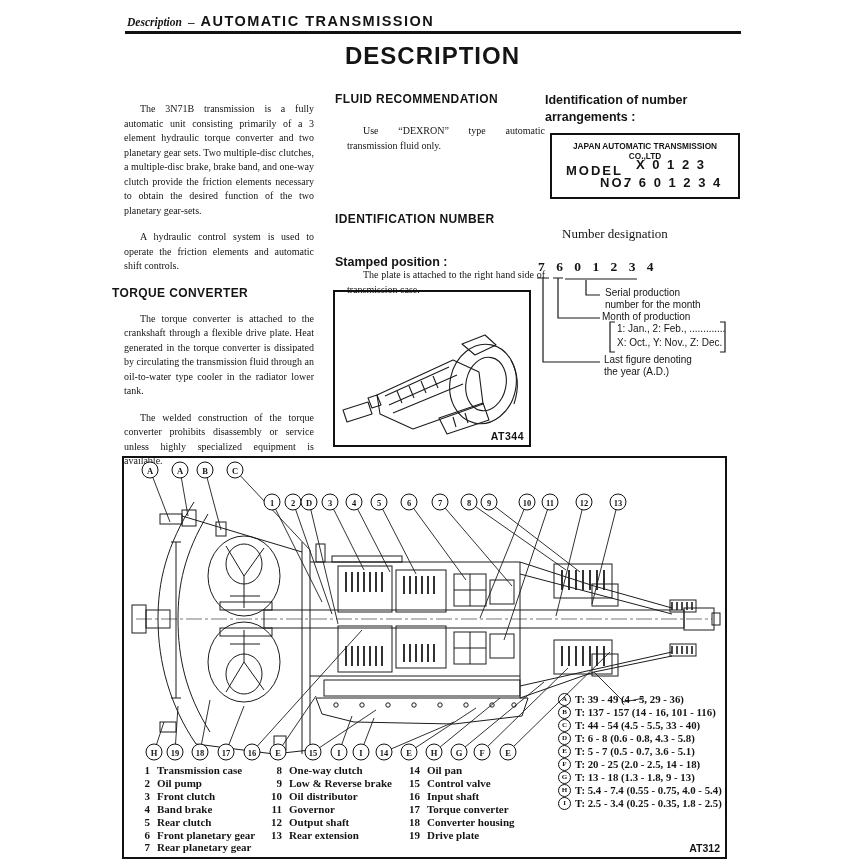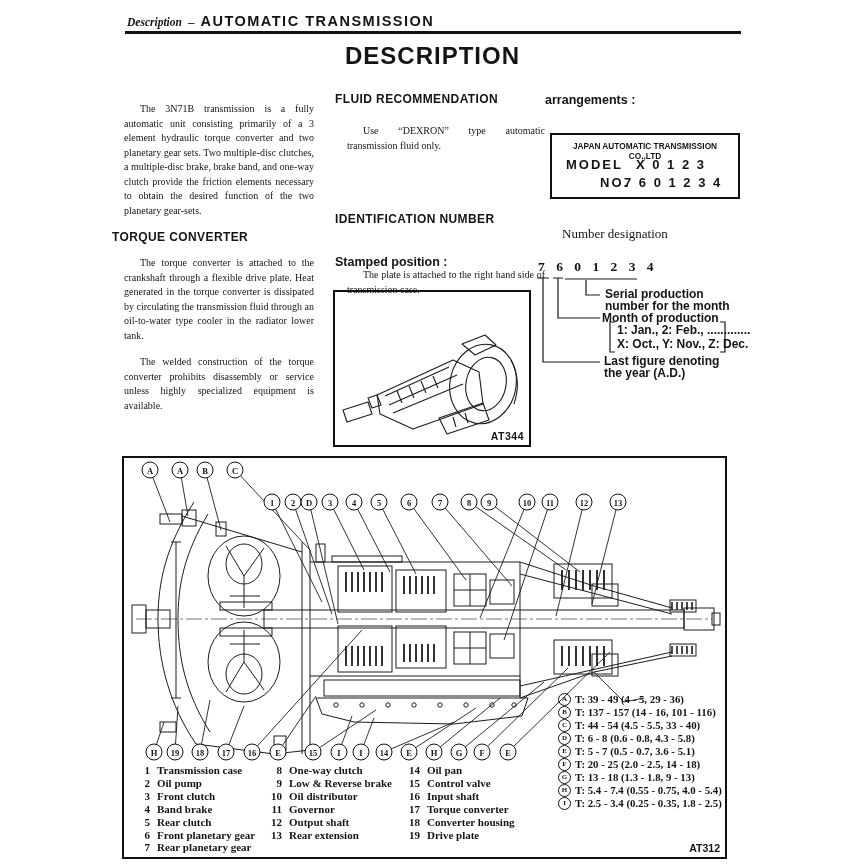--- a/index.html
+++ b/index.html
@@ -32,27 +32,27 @@
     font-weight:bold;font-size:10.5px;letter-spacing:.5px;}
   
   .ident-h{left:545px;top:92px;width:215px;font-family:"Liberation Sans",sans-serif;
     font-weight:bold;font-size:12.5px;line-height:17px;}
   .plate-box{left:550px;top:133px;width:186px;height:62px;border:2px solid #111;}
   .plate-co{position:absolute;left:0;top:6px;width:100%;text-align:center;
     font-family:"Liberation Sans",sans-serif;font-weight:bold;font-size:9px;
     transform:scaleX(.92);transform-origin:center;}
   .plate-line{position:absolute;font-family:"Liberation Sans",sans-serif;font-weight:bold;
     font-size:13px;letter-spacing:2px;white-space:nowrap;}
-  .plate-model-l{left:14px;top:22px;}
+  .plate-model-l{left:14px;top:28px;}
   .plate-model-v{left:84px;top:22px;}
   .plate-no-l{left:28px;top:40px;padding-left:20px;}
   .plate-no-v{left:72px;top:40px;}
   .numdesig-title{left:562px;top:226px;font-size:13px;}
   .digits{left:538px;top:259px;font-size:13.5px;font-weight:bold;word-spacing:6px;letter-spacing:1px;}
-  .treelbl{font-family:"Liberation Sans",sans-serif;font-weight:bold;font-size:12px;white-space:nowrap;}
+  .treelbl{font-family:"Liberation Sans",sans-serif;font-weight:normal;font-size:10px;white-space:nowrap;}
   
   .mainfig{left:122px;top:456px;width:601px;height:399px;border:2px solid #111;}
   .callout{position:absolute;width:15px;height:15px;border:1.4px solid #111;border-radius:50%;
     background:#fff;font-size:8.5px;font-weight:bold;font-family:"Liberation Serif",serif;
     display:flex;align-items:center;justify-content:center;transform:translate(-50%,-50%);z-index:3;}
   .leaderlayer{position:absolute;left:0;top:0;z-index:2;}
   .drawlayer{position:absolute;left:0;top:0;z-index:1;}
   .legend{position:absolute;z-index:4;font-size:11px;font-weight:bold;line-height:12.9px;}
   .legend .lrow{white-space:nowrap;}
   .legend .num{display:inline-block;width:16px;text-align:right;margin-right:7px;}
@@ -73,20 +73,21 @@
   <span class="rh-italic">Description</span>
   <span class="rh-sep">–</span>
   <span class="rh-title">AUTOMATIC TRANSMISSION</span>
 </div>
 <div class="abs headrule"></div>
 
 <div class="abs pagetitle">DESCRIPTION</div>
 
 <div class="abs col-left">
   <p class="body">The 3N71B transmission is a fully automatic unit consisting primarily of a 3 element hydraulic torque converter and two planetary gear sets. Two multiple-disc clutches, a multiple-disc brake, brake band, and one-way clutch provide the friction elements necessary to obtain the desired function of the two planetary gear-sets.</p>
+  <p class="body">A hydraulic control system is used to operate the friction elements and automatic shift controls.</p>
   <h2 class="sect-h">TORQUE CONVERTER</h2>
   <p class="body">The torque converter is attached to the crankshaft through a flexible drive plate. Heat generated in the torque converter is dissipated by circulating the transmission fluid through an oil-to-water type cooler in the radiator lower tank.</p>
   <p class="body">The welded construction of the torque converter prohibits disassembly or service unless highly specialized equipment is available.</p>
 </div>
 
 <h2 class="abs sect-h fluid-h">FLUID RECOMMENDATION</h2>
 <p class="abs body fluid-p">Use “DEXRON” type automatic transmission fluid only.</p>
 <h2 class="abs sect-h idnum-h">IDENTIFICATION NUMBER</h2>
 <div class="abs stamped-h">Stamped position :</div>
 <p class="abs body stamped-p">The plate is attached to the right hand side of transmission case.</p>
@@ -104,20 +105,21 @@
       <path d="M127,52 l23,-9 l11,10 l-21,10 z"></path>
       <path d="M176,68 q11,20 3,44"></path>
       <path d="M104,126 L148,111 L154,128 L112,142 Z"></path>
       <path d="M118,125 l3,10 M130,121 l3,10"></path>
     </g>
   </svg>
   <span class="figlabel">AT344</span>
 </div>
 
 <div class="abs ident-h">
+  <div>Identification of number</div>
   <div>arrangements :</div>
 </div>
 
 <div class="abs plate-box">
   <div class="plate-co">JAPAN AUTOMATIC TRANSMISSION CO.,LTD</div>
   <div class="plate-line plate-model-l">MODEL</div>
   <div class="plate-line plate-model-v">X 0 1 2 3</div>
   <div class="plate-line plate-no-l">NO.</div>
   <div class="plate-line plate-no-v">7 6 0 1 2 3 4</div>
 </div>

